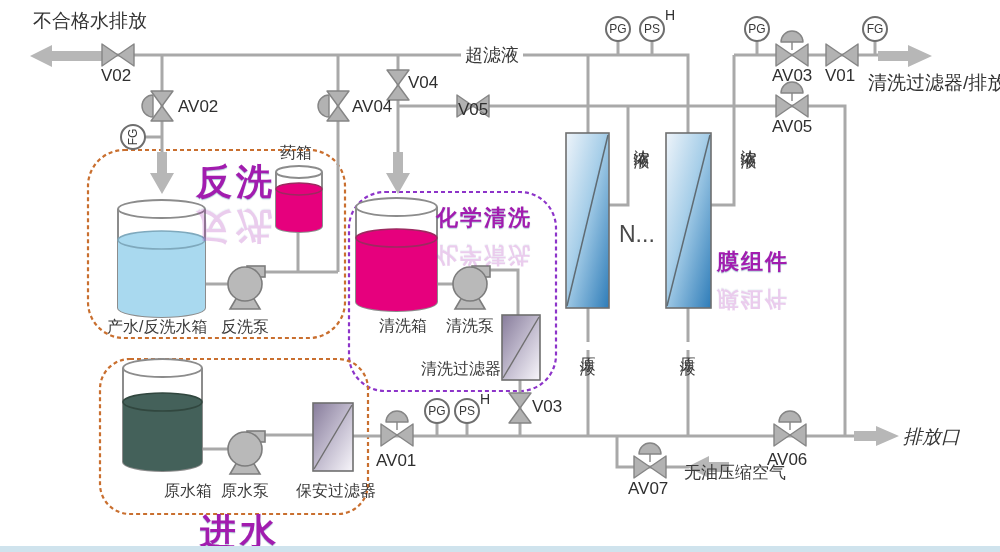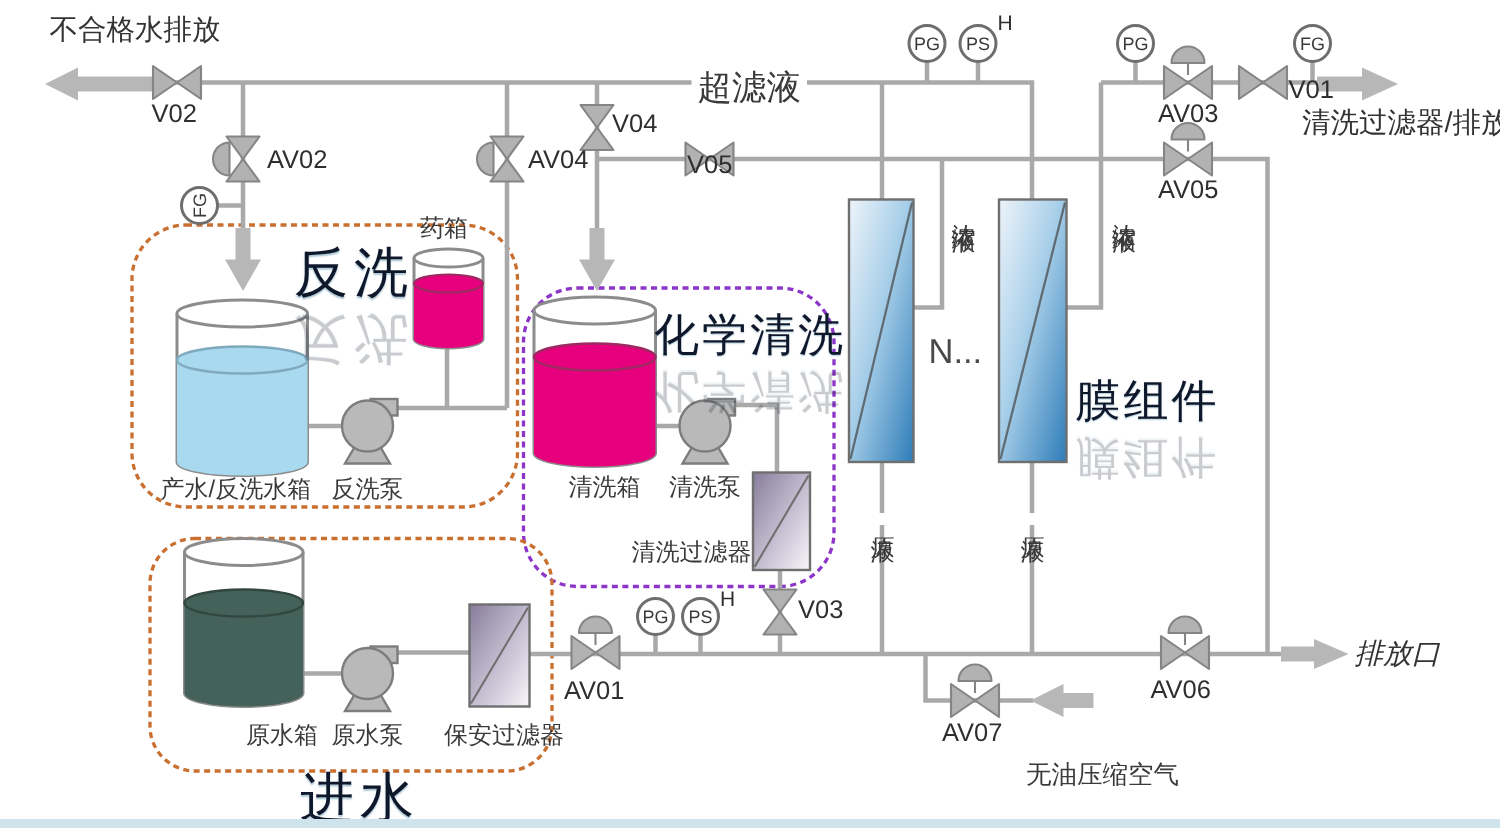--- a/index.html
+++ b/index.html
@@ -2,29 +2,29 @@
 <html><head>
 <meta charset="utf-8">
 <style>
   html,body{margin:0;padding:0;background:#fff;}
   #stage{position:relative;width:1000px;height:552px;background:#fff;overflow:hidden;
          font-family:"Liberation Sans",sans-serif;color:#3c3c3c;}
   #pipework{position:absolute;left:0;top:0;}
   .lbl{position:absolute;white-space:nowrap;font-size:16px;color:#3a3a3a;line-height:1.15;}
   .tag{font-size:17px;color:#2f2f2f;}
   .big{font-size:19px;color:#333;}
-  .onpipe{background:#fff;padding:0 4px;font-size:23px;}
+  .onpipe{background:#fff;padding:0 4px;font-size:18px;}
   .gauge-txt{position:absolute;width:26px;text-align:center;font-size:12px;color:#3a3a3a;
              letter-spacing:0px;}
   .rot{transform:rotate(-90deg);}
   .vlbl{writing-mode:vertical-rl;text-orientation:upright;letter-spacing:1px;font-size:16px;}
   .vbg{background:#fff;padding:3px 1px;}
-  .title{position:absolute;font-size:36px;color:#0f172a;letter-spacing:4px;
-         text-shadow:0 1px 1px rgba(70,130,160,.45);font-weight:normal;}
-  .title.small{font-size:30px;letter-spacing:2px;}
+  .title{position:absolute;font-size:36px;color:#a21caf;letter-spacing:4px;
+         text-shadow:0 1px 1px rgba(70,130,160,.45);font-weight:bold;}
+  .title.small{font-size:22px;letter-spacing:2px;}
   .mirror{pointer-events:none;}
   .sup{position:absolute;font-size:14px;color:#2f2f2f;}
   #bottom-strip{position:absolute;left:0;bottom:0;width:1000px;height:6px;background:#cfe3ed;}
 </style>
 </head>
 <body>
 
 <div id="stage">
 
 <svg id="pipework" width="1000" height="552" viewBox="0 0 1000 552">
@@ -192,29 +192,29 @@
 </svg>
 
 <div class="lbl big" style="left:33px;top:10px;">不合格水排放</div>
 <div class="lbl tag" style="left:101px;top:66px;">V02</div>
 <div class="lbl tag" style="left:178px;top:97px;">AV02</div>
 <div class="lbl tag" style="left:352px;top:97px;">AV04</div>
 <div class="lbl tag" style="left:408px;top:73px;">V04</div>
 <div class="lbl onpipe" style="left:461px;top:45px;">超滤液</div>
 <div class="lbl tag" style="left:458px;top:100px;">V05</div>
 <div class="lbl tag" style="left:772px;top:66px;">AV03</div>
-<div class="lbl tag" style="left:825px;top:50px;margin-left:34px;">V01</div>
+<div class="lbl tag" style="left:825px;top:66px;">V01</div>
 <div class="lbl big" style="left:868px;top:72px;">清洗过滤器/排放</div>
 <div class="lbl tag" style="left:772px;top:117px;">AV05</div>
 <div class="lbl tag" style="left:532px;top:397px;">V03</div>
 <div class="lbl tag" style="left:376px;top:451px;">AV01</div>
 <div class="lbl tag" style="left:767px;top:450px;">AV06</div>
 <div class="lbl tag" style="left:628px;top:479px;">AV07</div>
 <div class="lbl big" style="left:903px;top:426px;font-style:italic;">排放口</div>
-<div class="lbl" style="left:684px;top:507px;font-size:17px;">无油压缩空气</div>
+<div class="lbl" style="left:684px;top:463px;font-size:17px;">无油压缩空气</div>
 
 <div class="lbl" style="left:280px;top:144px;">药箱</div>
 <div class="lbl" style="left:107px;top:318px;">产水/反洗水箱</div>
 <div class="lbl" style="left:221px;top:318px;">反洗泵</div>
 <div class="lbl" style="left:379px;top:317px;">清洗箱</div>
 <div class="lbl" style="left:446px;top:317px;">清洗泵</div>
 <div class="lbl" style="left:421px;top:360px;">清洗过滤器</div>
 <div class="lbl" style="left:136px;top:482px;margin-left:28px;">原水箱</div>
 <div class="lbl" style="left:221px;top:482px;">原水泵</div>
 <div class="lbl" style="left:296px;top:482px;">保安过滤器</div>

